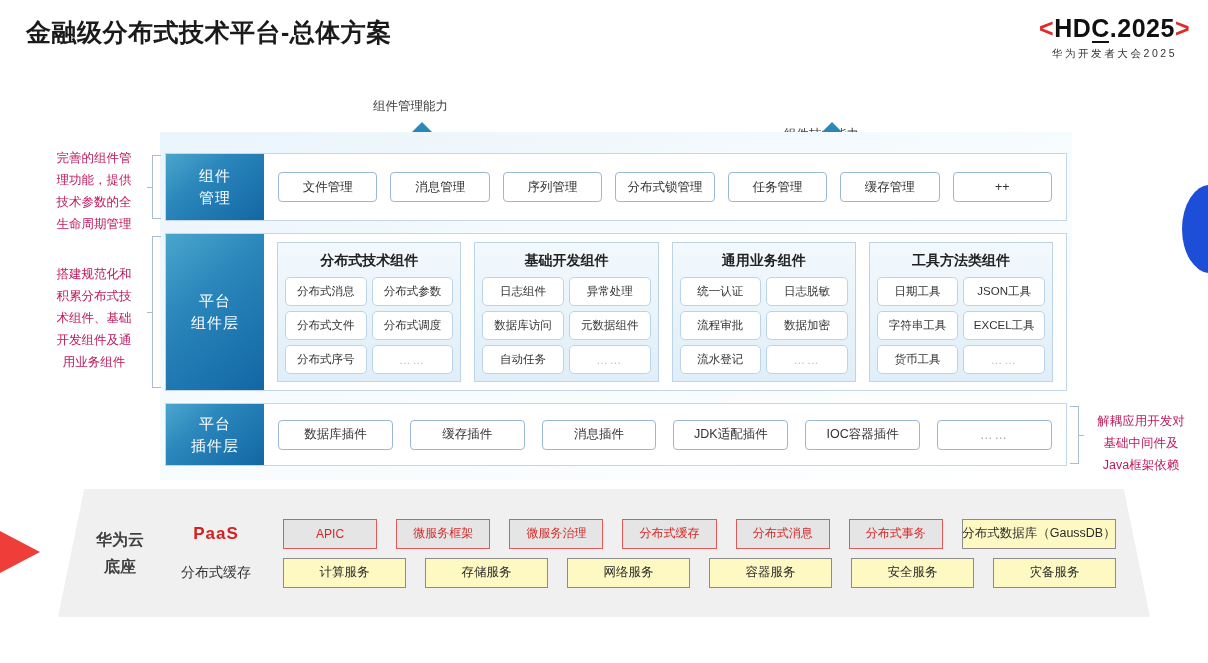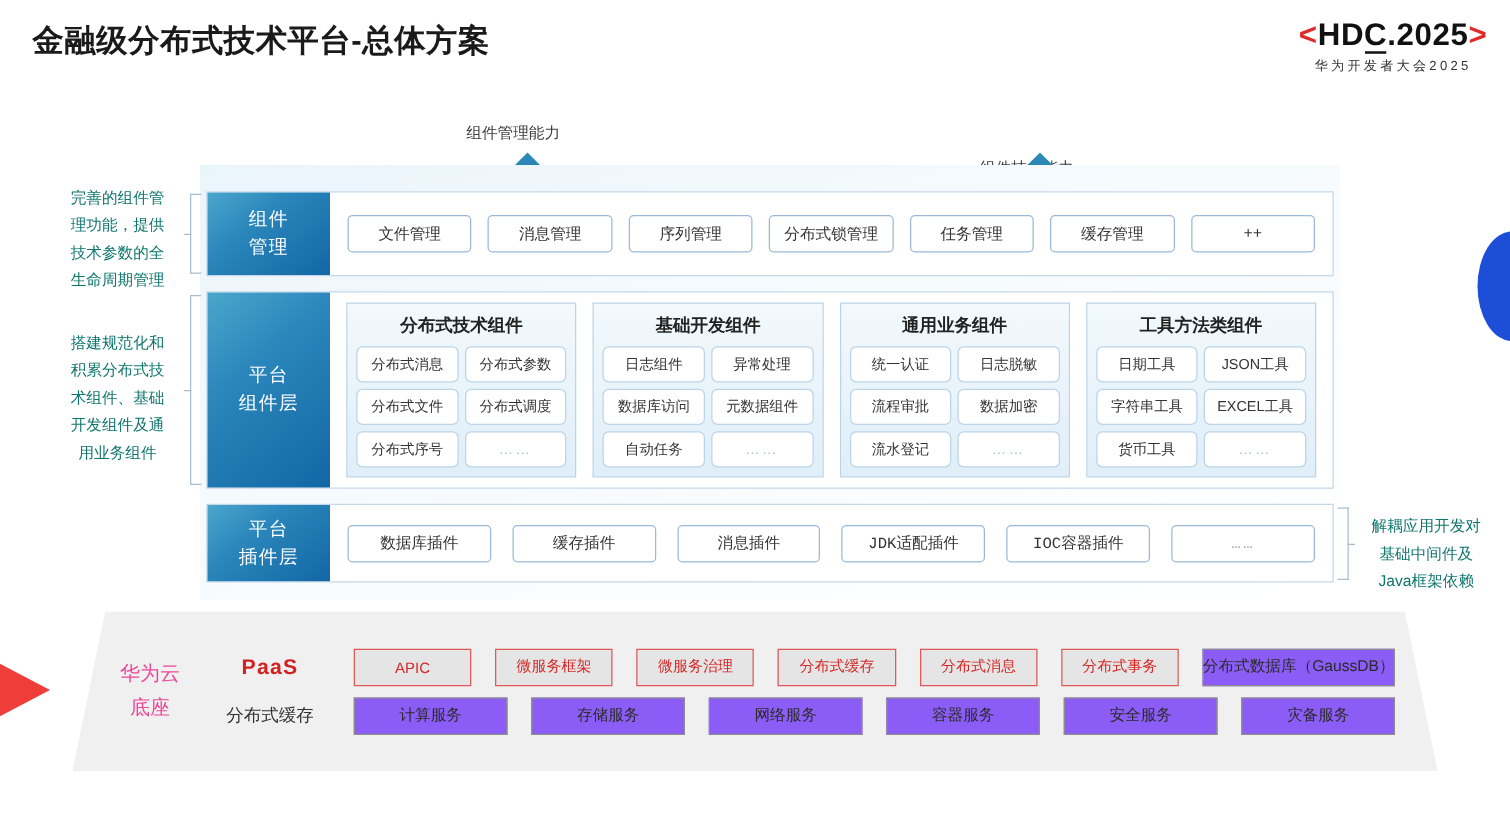--- a/index.html
+++ b/index.html
@@ -83,21 +83,20 @@
     padding: 0 14px; gap: 14px;
   }
 
   
   .chip {
     flex: 1 1 0; min-width: 0;
     height: 30px; border: 1px solid #9bb9d6; border-radius: 4px;
     background: #ffffff; color: #333; font-size: 12.5px;
     display: flex; align-items: center; justify-content: center;
     white-space: nowrap;
-    font-family: Liberation Mono, monospace;
   }
   .chip.dots { color: #9aa6b2; letter-spacing: 2px; }
 
   
   #row-comp-mgmt { left: 165px; top: 153px; width: 902px; height: 68px; }
   #row-comp-mgmt .layer-body { gap: 13px; }
 
   
   #row-plat-comp { left: 165px; top: 233px; width: 902px; height: 158px; }
   #row-plat-comp .layer-body { gap: 13px; padding: 8px 13px; align-items: stretch; }
@@ -122,21 +121,21 @@
     white-space: nowrap; overflow: hidden;
   }
   .gcell.dots { color: #b0bcc7; letter-spacing: 2px; }
 
   
   #row-plugin { left: 165px; top: 403px; width: 902px; height: 63px; }
   #row-plugin .layer-body { gap: 17px; }
 
   
   .side-note {
-    position: absolute; font-size: 12.5px; color: #0f766e;
+    position: absolute; font-size: 12.5px; color: #be185d;
     line-height: 1.75; text-align: center; white-space: nowrap;
   }
   .brace {
     position: absolute; border: 1px solid #a9bdd0;
     border-right: none; width: 9px;
   }
   .brace::after {
     content: ""; position: absolute; left: -6px; top: 50%;
     width: 6px; height: 1px; background: #a9bdd0;
   }
@@ -150,40 +149,40 @@
     background: #f0f0f0;
     clip-path: polygon(2.4% 0%, 97.6% 0%, 100% 100%, 0% 100%);
   }
   .base-inner {
     position: absolute; left: 58px; top: 489px;
     width: 1092px; height: 128px;
     display: flex; align-items: center;
   }
   .base-title {
     flex: 0 0 auto; width: 96px; margin-left: 14px;
-    text-align: center; font-size: 16px; font-weight: normal; color: #ec4899;
+    text-align: center; font-size: 16px; font-weight: bold; color: #404040;
     line-height: 1.7;
   }
   .base-rows { flex: 1 1 auto; display: flex; flex-direction: column; gap: 9px; padding-right: 34px; }
   .base-line { display: flex; align-items: center; gap: 19px; }
   .base-lbl {
     flex: 0 0 auto; width: 96px; text-align: center;
     font-size: 14px; color: #333;
   }
   .base-lbl.paas { color: #d32020; font-weight: bold; font-size: 17px; letter-spacing: 1px; }
   .rbox {
     flex: 1 1 0; min-width: 0; height: 30px;
     border: 1.6px solid #e05a5a; background: #e5e5e5;
     color: #d62828; font-size: 12px;
     display: flex; align-items: center; justify-content: center;
     white-space: nowrap;
   }
   .gbox {
     flex: 1 1 0; min-width: 0; height: 30px;
-    border: 1.4px solid #8c8c8c; background: #8b5cf6;
+    border: 1.4px solid #8c8c8c; background: #fef9c3;
     color: #2b2b2b; font-size: 12.5px;
     display: flex; align-items: center; justify-content: center;
     white-space: nowrap;
   }
   .rbox.wide, .gbox.wide { flex: 1.65 1 0; }
 </style>
 </head>
 <body>
 
 <div id="root">

